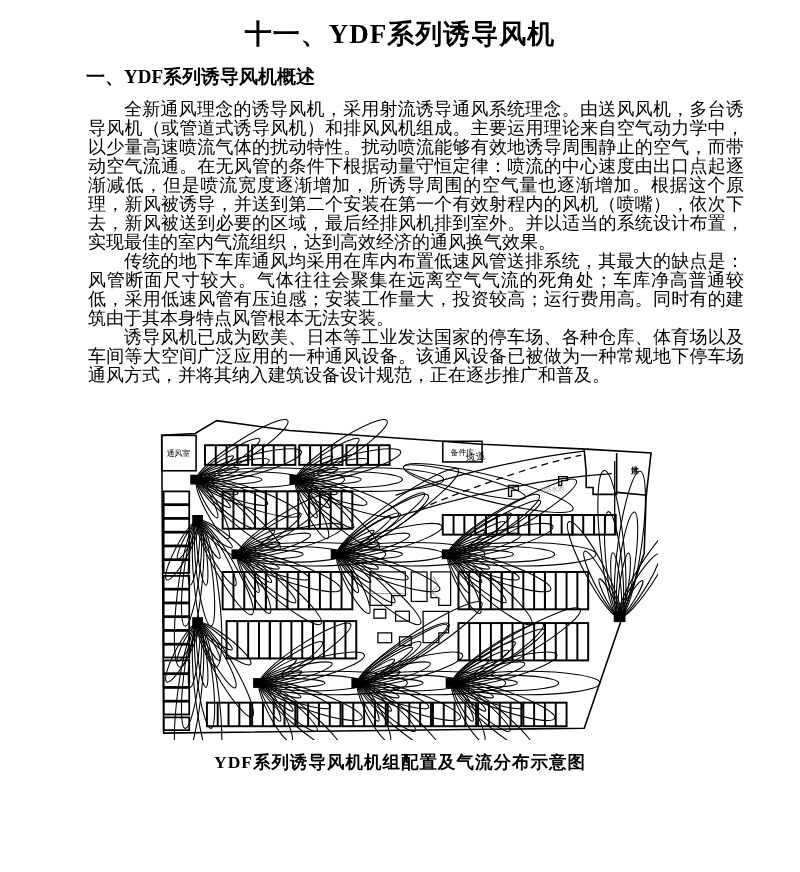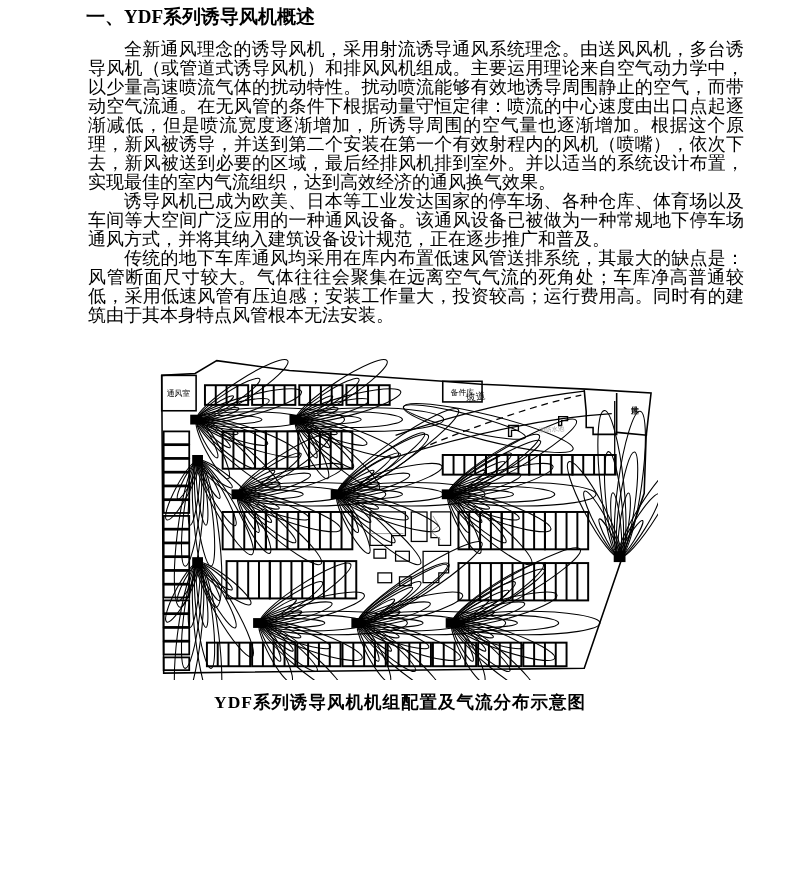--- a/index.html
+++ b/index.html
@@ -28,27 +28,28 @@
     letter-spacing:1px;
   }
   svg text { font-family:"Liberation Serif", serif; }
   .vtext { writing-mode:vertical-rl; text-orientation:upright; }
 </style>
 </head>
 <body>
 
 <div class="page">
 
+  <h1 class="doc-title">十一、YDF系列诱导风机</h1>
 
   <h2 class="section-heading">一、YDF系列诱导风机概述</h2>
 
   <div class="bodytext">
     <p class="para">全新通风理念的诱导风机，采用射流诱导通风系统理念。由送风风机，多台诱导风机（或管道式诱导风机）和排风风机组成。主要运用理论来自空气动力学中，以少量高速喷流气体的扰动特性。扰动喷流能够有效地诱导周围静止的空气，而带动空气流通。在无风管的条件下根据动量守恒定律：喷流的中心速度由出口点起逐渐减低，但是喷流宽度逐渐增加，所诱导周围的空气量也逐渐增加。根据这个原理，新风被诱导，并送到第二个安装在第一个有效射程内的风机（喷嘴），依次下去，新风被送到必要的区域，最后经排风机排到室外。并以适当的系统设计布置，实现最佳的室内气流组织，达到高效经济的通风换气效果。</p>
+    <p class="para">传统的地下车库通风均采用在库内布置低速风管送排系统，其最大的缺点是：风管断面尺寸较大。气体往往会聚集在远离空气气流的死角处；车库净高普通较低，采用低速风管有压迫感；安装工作量大，投资较高；运行费用高。同时有的建筑由于其本身特点风管根本无法安装。</p>
     <p class="para">诱导风机已成为欧美、日本等工业发达国家的停车场、各种仓库、体育场以及车间等大空间广泛应用的一种通风设备。该通风设备已被做为一种常规地下停车场通风方式，并将其纳入建筑设备设计规范，正在逐步推广和普及。</p>
-    <p class="para">传统的地下车库通风均采用在库内布置低速风管送排系统，其最大的缺点是：风管断面尺寸较大。气体往往会聚集在远离空气气流的死角处；车库净高普通较低，采用低速风管有压迫感；安装工作量大，投资较高；运行费用高。同时有的建筑由于其本身特点风管根本无法安装。</p>
   </div>
 
   <div class="figure-wrap">
     <svg width="516" height="339" viewBox="0 0 525 345">
       <defs>
         <g id="lobeL" fill="none" stroke="#000" stroke-width="1.1">
           <ellipse cx="75" cy="0" rx="75" ry="12"></ellipse>
           <ellipse cx="54" cy="0" rx="54" ry="8"></ellipse>
           <ellipse cx="33" cy="0" rx="33" ry="4.5"></ellipse>
         </g>

